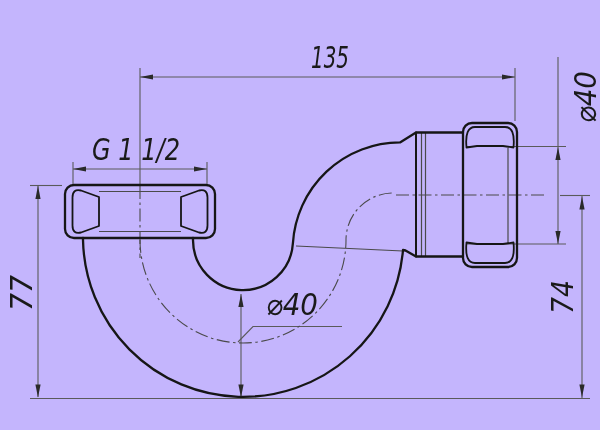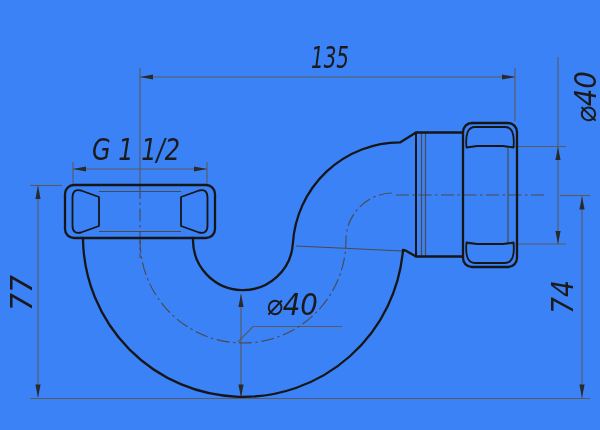--- a/index.html
+++ b/index.html
@@ -8,21 +8,21 @@
     width: 600px;
     height: 430px;
     background: #ffffff;
     overflow: hidden;
     font-family: "DejaVu Sans", sans-serif;
   }
   .sheet {
     position: relative;
     width: 600px;
     height: 430px;
-    background: #3b82f6;
+    background: #c4b5fd;
   }
   svg { display: block; }
   .dim-label {
     font-family: "DejaVu Sans", sans-serif;
     font-style: italic;
     fill: #1a1a1a;
   }
 </style>
 </head>
 <body>

